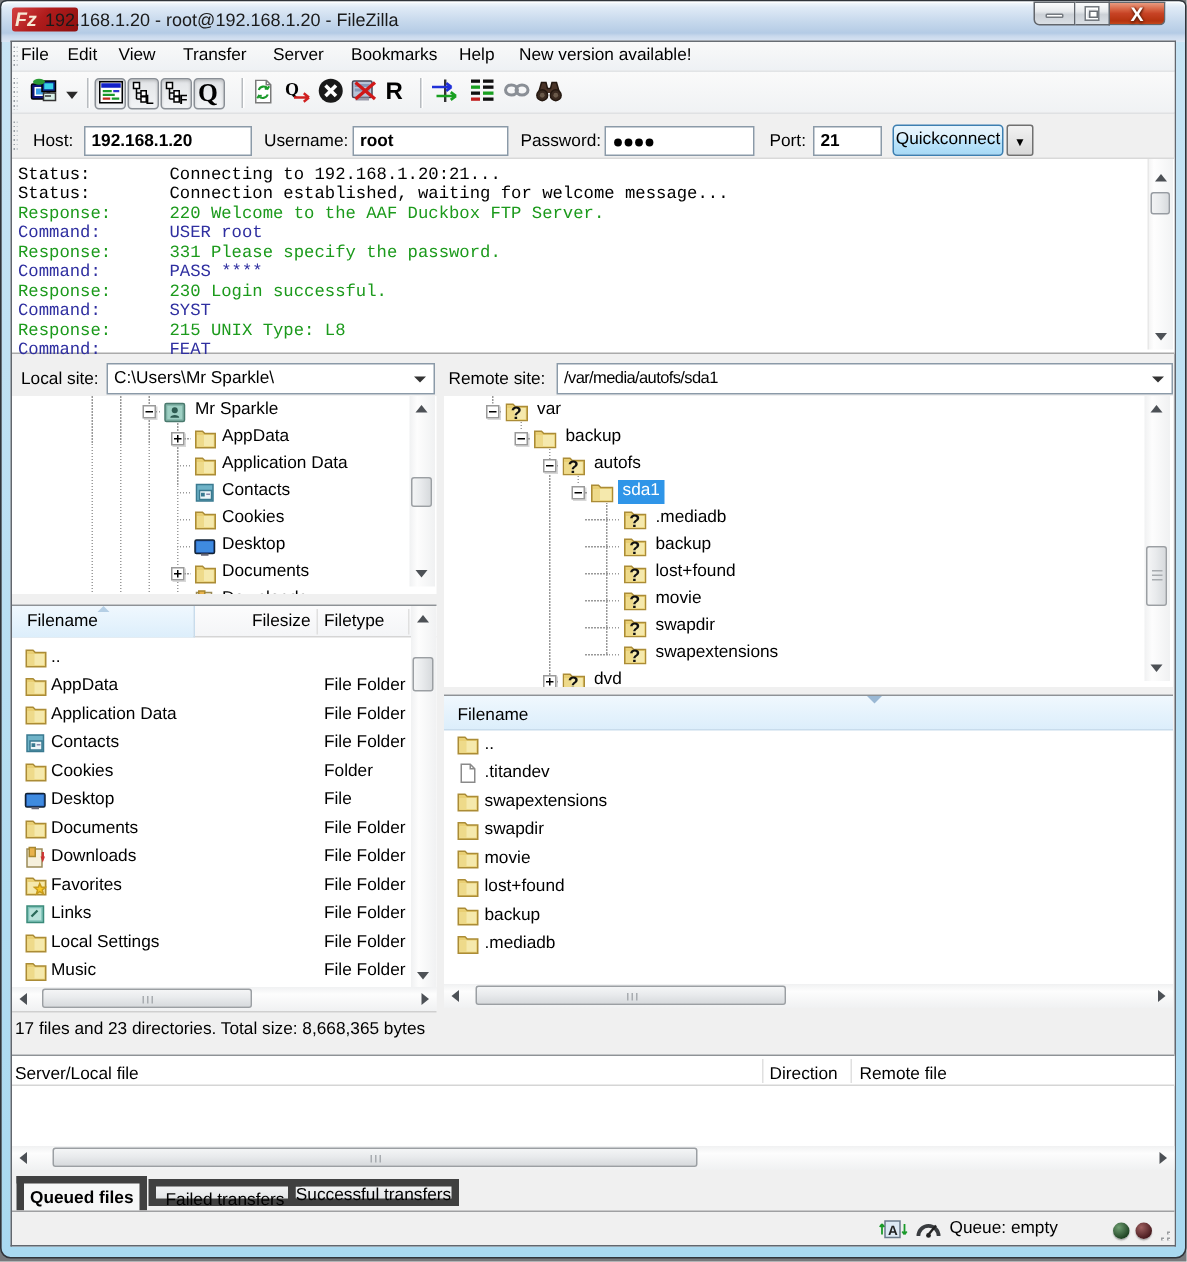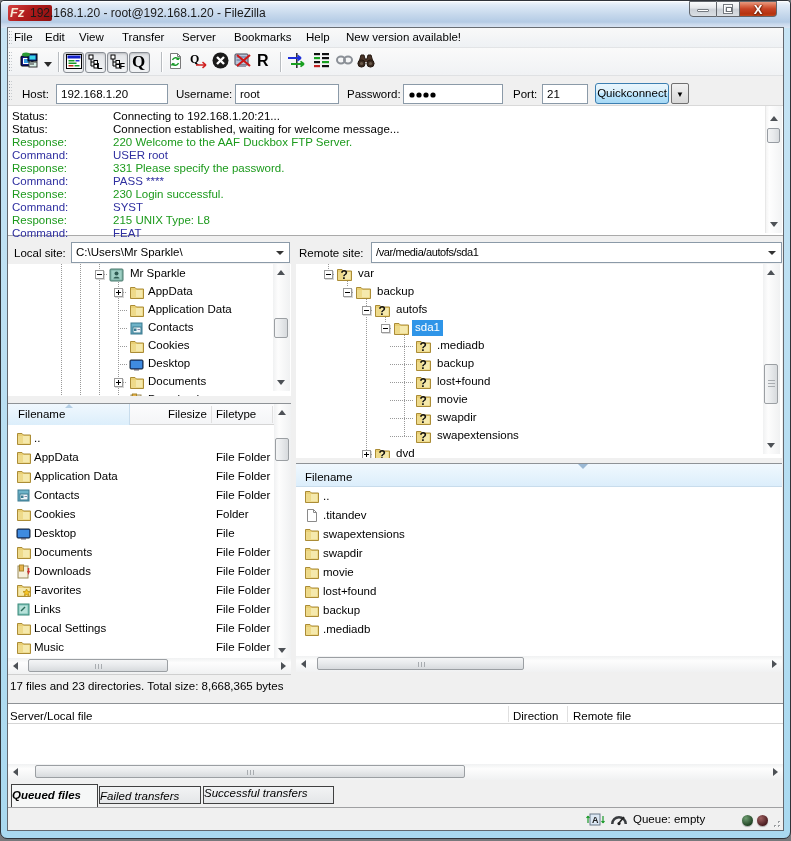--- a/index.html
+++ b/index.html
@@ -26,25 +26,25 @@
 
 #client { position:absolute; left:7px; top:27px; width:777px; height:804px; background:#f0f0f0; border:1px solid #62676e; border-top:1px solid #686d73; }
 
 #menubar { position:absolute; left:8px; top:28px; width:775px; height:20px; background:linear-gradient(180deg,#f9f9f9,#eef1f4); border-bottom:1px solid #e2e4e6; }
 #menubar span { position:absolute; top:3px; }
 
 #toolbar { position:absolute; left:8px; top:48px; width:775px; height:28px; background:linear-gradient(180deg,#fafafa,#f0f2f4); border-bottom:1px solid #dfe1e3; }
 
 #qc { position:absolute; left:8px; top:76px; width:775px; height:30px; background:#f0f0f0; border-bottom:1px solid #d9d9d9; }
 .qclabel { position:absolute; top:12px; }
-.qcinput { position:absolute; top:8px; height:20px; background:#fff; border:1px solid #8b9aa8; padding:3px 4px; font-size:11.5px; }
+.qcinput { position:absolute; top:8px; height:20px; background:#fff; border:1px solid #8b9aa8; padding:3px 4px; font-size:11.5px;font-weight:bold; }
 #qcbtn { position:absolute; left:587px; top:7px; width:74px; height:21px; border:1px solid #3c7fb1; border-radius:3px; background:linear-gradient(180deg,#eaf6fd 0%,#d9f0fc 45%,#bee6fd 50%,#a7d9f5 100%); text-align:center; padding-top:3px; }
 #qcdrop { position:absolute; left:663px; top:7px; width:18px; height:21px; border:1px solid #707070; border-radius:2px; background:linear-gradient(180deg,#f2f2f2,#d8d8d8); text-align:center; font-size:8px; padding-top:6px; }
 
-#log { position:absolute; left:8px; top:106px; width:775px; height:130px; background:#fff; border-bottom:1px solid #aaa; }
+#log { position:absolute; left:8px; top:106px; width:775px; height:130px; background:#fff; border-bottom:1px solid #aaa;font-family:Liberation Mono, monospace; }
 .logline { position:absolute; left:2px; width:754px; height:13px; white-space:nowrap; }
 .ll-label { position:absolute; left:2px; }
 .ll-msg { position:absolute; left:103px; }
 .c-status { color:#000; }
 .c-resp { color:#1c9a1c; }
 .c-cmd { color:#2f2fa0; }
 
 .sb-v { position:absolute; background:linear-gradient(90deg,#f4f4f4,#fefefe 20%,#f2f3f4); border-left:1px solid #e8e8e8; }
 .sb-h { position:absolute; background:linear-gradient(180deg,#f4f4f4,#fefefe 20%,#f2f3f4); }
 .sb-thumb-v { position:absolute; left:1px; width:13px; border:1px solid #979ca2; border-radius:2px; background:linear-gradient(90deg,#f2f3f4,#e8eaec 50%,#d8dbde); }
@@ -54,21 +54,21 @@
 .arr-lf { border-top:4px solid transparent; border-bottom:4px solid transparent; border-right:5px solid #4d5156; }
 .arr-rt { border-top:4px solid transparent; border-bottom:4px solid transparent; border-left:5px solid #4d5156; }
 
 .combo { position:absolute; background:#fff; border:1px solid #8b9aa8; height:21px; }
 .combo .cval { position:absolute; left:4px; top:3px; white-space:nowrap; }
 .combo .carr { position:absolute; right:5px; top:8px; width:0; height:0; border-left:4px solid transparent; border-right:4px solid transparent; border-top:4px solid #333; }
 .whitebox { position:absolute; background:#fff; }
 .hdrrow { position:absolute; background:#fff; border-bottom:1px solid #d5d5d5; }
 .statusline { position:absolute; background:#f0f0f0; border-top:1px solid #cfcfcf; }
 
-.tab { position:absolute; border:1px solid #404040; background:linear-gradient(180deg,#f2f3f4,#e4e6e8); text-align:left;font-style:italic; }
+.tab { position:absolute; border:5px solid #404040; background:linear-gradient(180deg,#f2f3f4,#e4e6e8); text-align:center; }
 .tab.active { background:#f6f7f7; border-bottom:none; font-weight:bold; }
 </style>
 </head>
 <body>
 <div id="win">
  <div id="frame"></div>
  <div id="titlebar"></div>
  <div id="fzlogo">
       <span>Fz</span>
     </div>
@@ -648,21 +648,21 @@
         <div class="arr arr-rt" style="left: 765px; top: 4px;"></div>
         <div style="position: absolute; left: 27px; top: 1px; width: 430px; height: 13px; border: 1px solid rgb(155, 159, 163); border-radius: 2px; background: linear-gradient(rgb(244, 245, 246), rgb(233, 235, 237) 45%, rgb(215, 218, 221));">
           <div style="position:absolute;left:211px;top:4px;width:1px;height:5px;background:#a8acb0;box-shadow:3px 0 0 #a8acb0,6px 0 0 #a8acb0"></div>
         </div>
       </div>
     </div>
 
   <div class="abs" id="tabs" style="left:8px;top:780px;width:775px;height:27px;background:#f0f0f0">
    <div class="tab active" style="left:3px;top:4px;width:87px;height:23px;padding-top:4px">Queued files</div>
    <div class="tab" style="left:91px;top:6px;width:102px;height:18px;padding-top:3px">Failed transfers</div>
-   <div class="tab" style="left:195px;top:6px;width:131px;height:18px;padding-top:0">Successful transfers</div>
+   <div class="tab" style="left:184px;top:6px;width:114px;height:18px;padding-top:0">Successful transfers</div>
   </div>
 
   <div class="abs" id="statusbar" style="left:8px;top:807px;width:775px;height:23px;background:#f0f0f0;border-top:1px solid #9fa0a2">
    <svg class="abs" style="left:578px;top:3px" width="20" height="17">
         <rect x="4" y="3" width="10" height="11" fill="#dce8f4" stroke="#6a7a8a"></rect>
         <text x="6" y="12" font-size="9" font-weight="bold" fill="#222">A</text>
         <path d="M2 5 L2 12 M2 5 L0.5 7 M2 5 L3.5 7" stroke="#1a9a2a" stroke-width="1.2" fill="none"></path>
         <path d="M17 12 L17 5 M17 12 L15.5 10 M17 12 L18.5 10" stroke="#1a9a2a" stroke-width="1.2" fill="none"></path>
       </svg>
    <svg class="abs" style="left:601px;top:5px" width="20" height="13">

